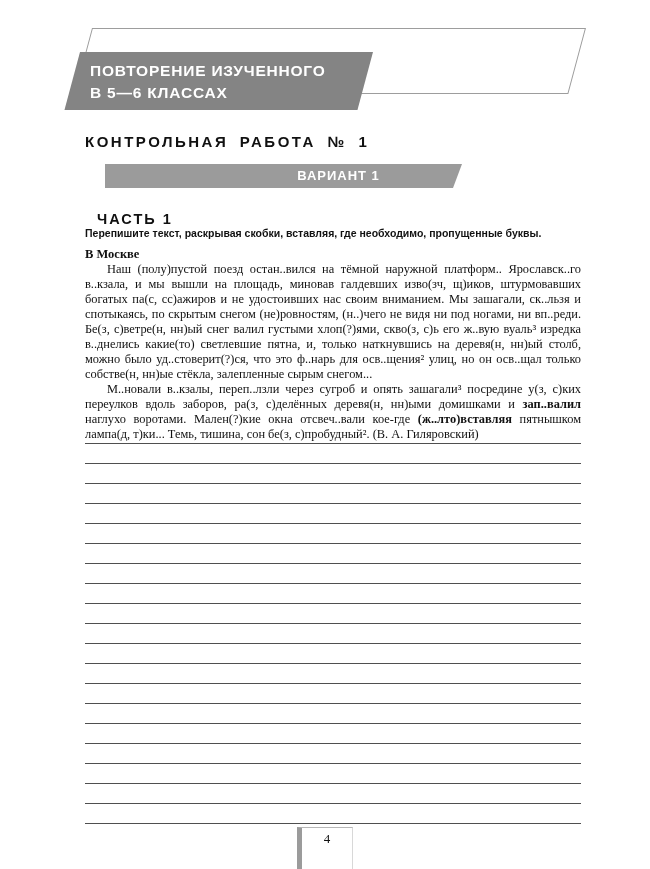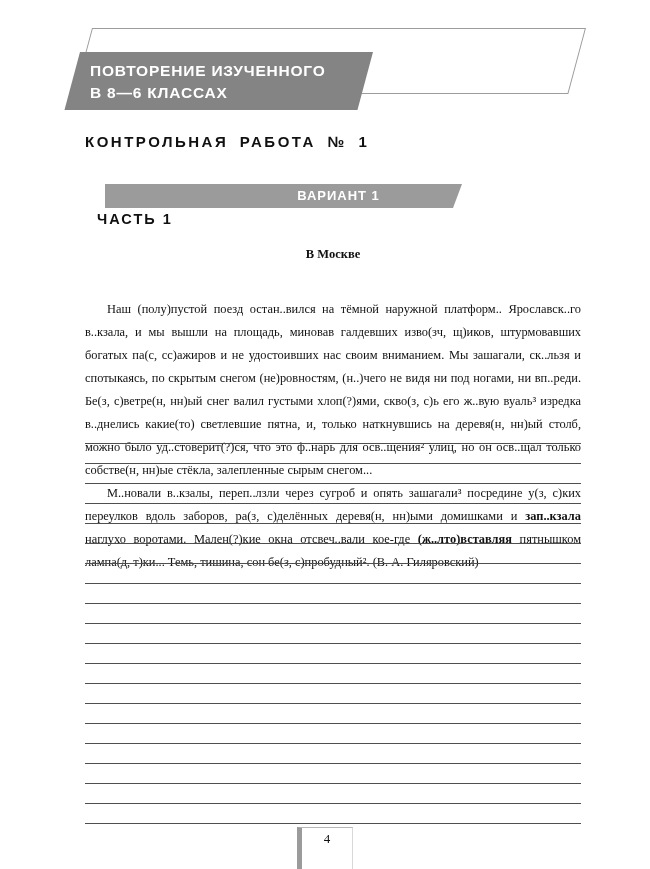--- a/index.html
+++ b/index.html
@@ -5,62 +5,63 @@
   html,body{margin:0;padding:0;background:#ffffff;}
   .page{position:relative;width:648px;height:869px;background:#fff;overflow:hidden;font-family:"Liberation Serif",serif;color:#111;}
 
   
   .outline-shape{position:absolute;left:92px;top:28px;width:492px;height:64px;border:1.5px solid var(--outline-gray,#9d9d9d);background:#fff;transform:skewX(-15deg);transform-origin:0 0;}
   .gray-banner{position:absolute;left:80px;top:52px;width:293px;height:58px;background:var(--banner-gray,#848484);transform:skewX(-15deg);transform-origin:0 0;}
   .banner-text{position:absolute;left:90px;top:60px;color:#fff;font-family:"Liberation Sans",sans-serif;font-weight:bold;font-size:15.5px;letter-spacing:0.8px;line-height:22px;white-space:nowrap;}
 
   .work-title{position:absolute;left:85px;top:133px;width:496px;margin:0;font-family:"Liberation Sans",sans-serif;font-size:15px;font-weight:bold;letter-spacing:2.5px;word-spacing:5px;}
 
-  .variant-bar{position:absolute;left:105px;top:164px;width:357px;height:24px;background:var(--variant-gray,#9b9b9b);clip-path:polygon(0 0,100% 0,348px 100%,0 100%);margin-top:20px;}
+  .variant-bar{position:absolute;left:105px;top:164px;width:357px;height:24px;background:var(--variant-gray,#9b9b9b);clip-path:polygon(0 0,100% 0,348px 100%,0 100%);}
   .variant-bar span{position:absolute;left:110px;right:0;top:0;text-align:center;line-height:24px;color:#fff;font-family:"Liberation Sans",sans-serif;font-weight:bold;font-size:13px;letter-spacing:1px;}
 
   .part-title{position:absolute;left:85px;top:199px;margin:12px;font-family:"Liberation Sans",sans-serif;font-size:14.5px;font-weight:bold;letter-spacing:2px;}
   .instruction{position:absolute;left:85px;top:227px;margin:0;font-family:"Liberation Sans",sans-serif;font-size:10.5px;font-weight:bold;white-space:nowrap;}
 
-  .text-title{position:absolute;left:85px;top:247px;width:496px;text-align:center;font-weight:bold;font-size:12.5px;}
-  .exercise{position:absolute;left:85px;top:262px;width:496px;font-size:12.4px;line-height:23px;text-align:justify;margin-top:36px;}
+  .text-title{position:absolute;left:85px;top:247px;width:496px;font-weight:bold;font-size:12.5px;}
+  .exercise{position:absolute;left:85px;top:262px;width:496px;font-size:12.4px;line-height:15px;text-align:justify;}
   .exercise p{margin:0;text-indent:22px;}
 
   .writing-lines{position:absolute;left:85px;top:424px;width:496px;}
   .wline{height:19px;border-bottom:1px solid var(--rule-gray,#4f4f4f);}
 
   .page-tab{position:absolute;left:297px;top:827px;width:56px;height:42px;background:#fff;border-left:5px solid var(--variant-gray,#9b9b9b);border-top:1px solid #b7b7b7;border-right:1px solid #d8d8d8;box-sizing:border-box;text-align:center;}
   .page-tab span{font-size:13px;line-height:21px;}
 </style>
 </head>
 <body>
 
 <div class="page">
 
   <div class="outline-shape"></div>
   <div class="gray-banner"></div>
   <div class="banner-text">
     <div>ПОВТОРЕНИЕ ИЗУЧЕННОГО</div>
-    <div>В 8—6 КЛАССАХ</div>
+    <div>В 5—6 КЛАССАХ</div>
   </div>
 
   <h1 class="work-title">КОНТРОЛЬНАЯ РАБОТА № 1</h1>
 
   <div class="variant-bar">
     <span>ВАРИАНТ 1</span>
   </div>
 
   <h2 class="part-title">ЧАСТЬ 1</h2>
 
+  <p class="instruction">Перепишите текст, раскрывая скобки, вставляя, где необходимо, пропущенные буквы.</p>
 
   <div class="text-title">В Москве</div>
 
   <div class="exercise" id="exercise-text">
       <p>Наш (полу)пустой поезд остан..вился на тёмной наружной платформ.. Ярославск..го в..кзала, и мы вышли на площадь, миновав галдевших изво(зч, щ)иков, штурмовавших богатых па(с, сс)ажиров и не удостоивших нас своим вниманием. Мы зашагали, ск..льзя и спотыкаясь, по скрытым снегом (не)ровностям, (н..)чего не видя ни под ногами, ни вп..реди. Бе(з, с)ветре(н, нн)ый снег валил густыми хлоп(?)ями, скво(з, с)ь его ж..вую вуаль³ изредка в..днелись какие(то) светлевшие пятна, и, только наткнувшись на деревя(н, нн)ый столб, можно было уд..стоверит(?)ся, что это ф..нарь для осв..щения² улиц, но он осв..щал только собстве(н, нн)ые стёкла, залепленные сырым снегом...</p>
-      <p>М..новали в..кзалы, переп..лзли через сугроб и опять зашагали³ посредине у(з, с)ких переулков вдоль заборов, ра(з, с)делённых деревя(н, нн)ыми домишками и <b>зап..кзала</b> наглухо воротами. Мален(?)кие окна отсвеч..вали кое-где <b>(ж..лто)вставляя</b> пятнышком лампа(д, т)ки... Темь, тишина, сон бе(з, с)пробудный². (В. А. Гиляровский)</p>
+      <p>М..новали в..кзалы, переп..лзли через сугроб и опять зашагали³ посредине у(з, с)ких переулков вдоль заборов, ра(з, с)делённых деревя(н, нн)ыми домишками и <b>зап..валил</b> наглухо воротами. Мален(?)кие окна отсвеч..вали кое-где <b>(ж..лто)вставляя</b> пятнышком лампа(д, т)ки... Темь, тишина, сон бе(з, с)пробудный². (В. А. Гиляровский)</p>
     </div>
 
   <div class="writing-lines" id="writing-lines">
       <div class="wline"></div>
       <div class="wline"></div>
       <div class="wline"></div>
       <div class="wline"></div>
       <div class="wline"></div>
       <div class="wline"></div>
       <div class="wline"></div>

